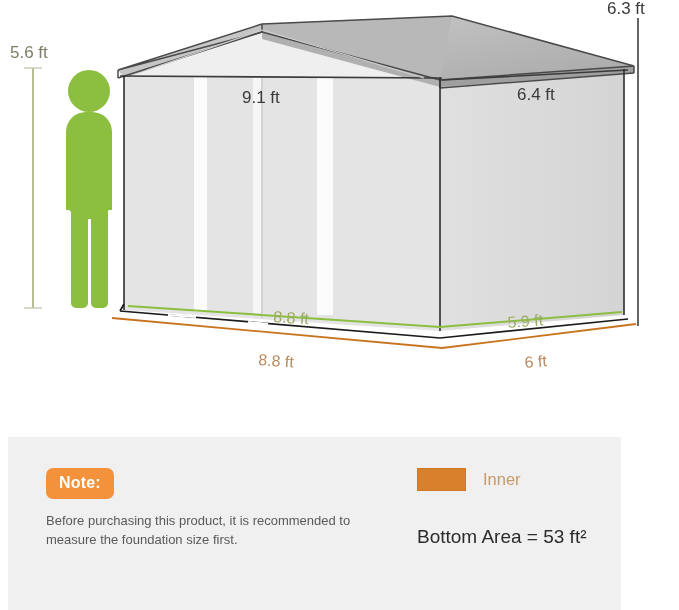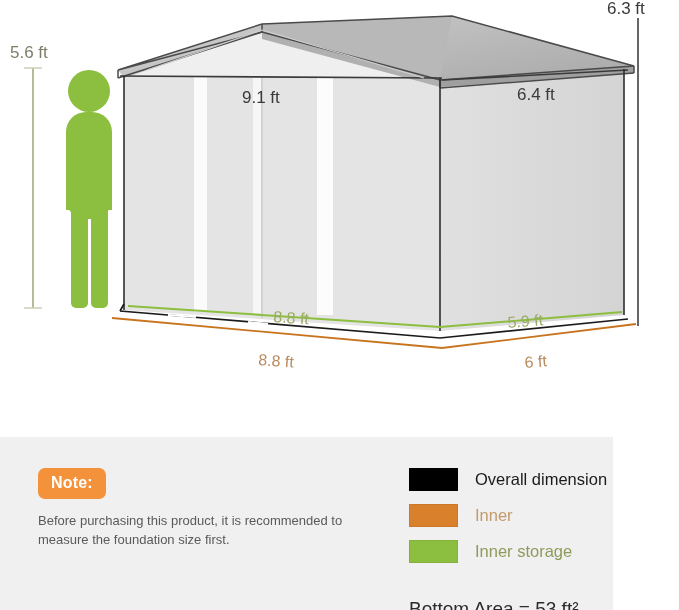--- a/index.html
+++ b/index.html
@@ -34,21 +34,21 @@
     position: absolute;
     left: 0; top: 0;
     width: 679px;
     height: 437px;
     display: block;
   }
 
   
   #info-panel {
     position: absolute;
-    left: 0;
+    left: 8px;
     top: 437px;
     width: 613px;
     height: 173px;
     background: #f0f0f0;
   }
 
   #note-block {
     position: absolute;
     left: 38px;
     top: 31px;
@@ -226,32 +226,24 @@
 
   <div id="info-panel">
 
     <div id="note-block">
       <div id="note-badge">Note:</div>
       <div id="note-text">Before purchasing this product, it is recommended to measure the foundation size first.</div>
     </div>
 
     <div id="legend-block">
 
-      <div class="legend-row">
-        <span class="legend-swatch" style="background:#000000"></span>
-        <span class="legend-label" style="color:#1b1b1b">Overall dimension</span>
-      </div>
 
       <div class="legend-row">
         <span class="legend-swatch" style="background:#D8802C"></span>
         <span class="legend-label" style="color:#c59a6a">Inner</span>
       </div>
 
-      <div class="legend-row">
-        <span class="legend-swatch" style="background:#8CBE3F"></span>
-        <span class="legend-label" style="color:#8d9b5b">Inner storage</span>
-      </div>
 
       <div id="bottom-area-text">Bottom Area = 53 ft²</div>
     </div>
   </div>
 
 </div>
 
 </body></html>

